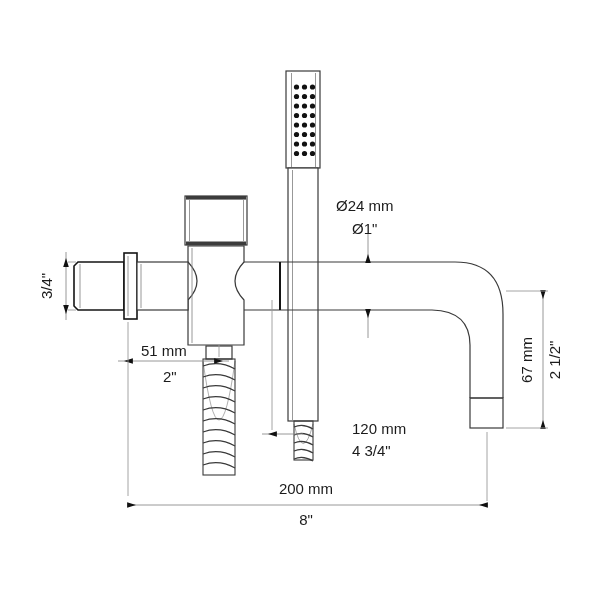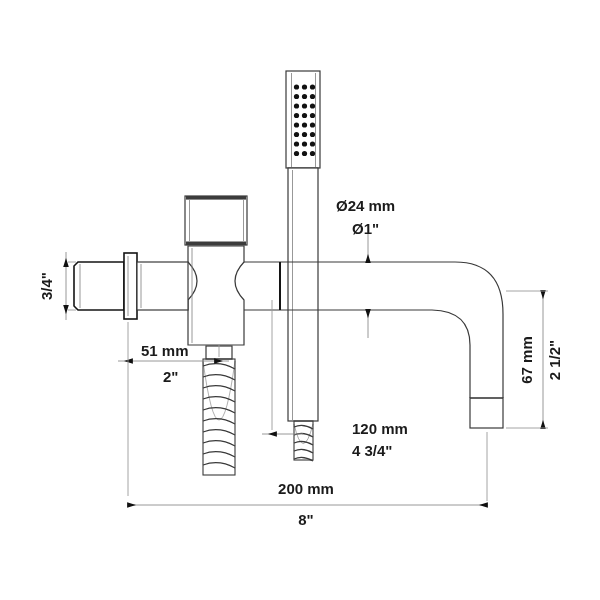--- a/index.html
+++ b/index.html
@@ -1,21 +1,21 @@
 <!DOCTYPE html>
 <html><head>
 <meta charset="utf-8">
 <style>
   html,body{margin:0;padding:0;}
   body{
     width:600px;height:600px;background:#ffffff;
     font-family:"Liberation Sans", sans-serif;
     overflow:hidden;
   }
-  #sheet{position:relative;width:600px;height:600px;font-weight:bold;}
+  #sheet{position:relative;width:600px;height:600px;}
   svg#drawing{position:absolute;top:0;left:0;width:600px;height:600px;}
   .dimtext{
     font-family:"Liberation Sans", sans-serif;
     font-size:15px; fill:#1b1b1b; dominant-baseline:middle;
   }
   .dimtext.rot{dominant-baseline:middle;}
   .outline{fill:#ffffff;stroke:#3a3a3a;stroke-width:1.2;}
   .outline-dark{fill:#ffffff;stroke:#141414;stroke-width:1.6;}
   .thinline{stroke:#8c8c8c;stroke-width:0.9;fill:none;}
   .dimline{stroke:#8c8c8c;stroke-width:0.9;fill:none;}

